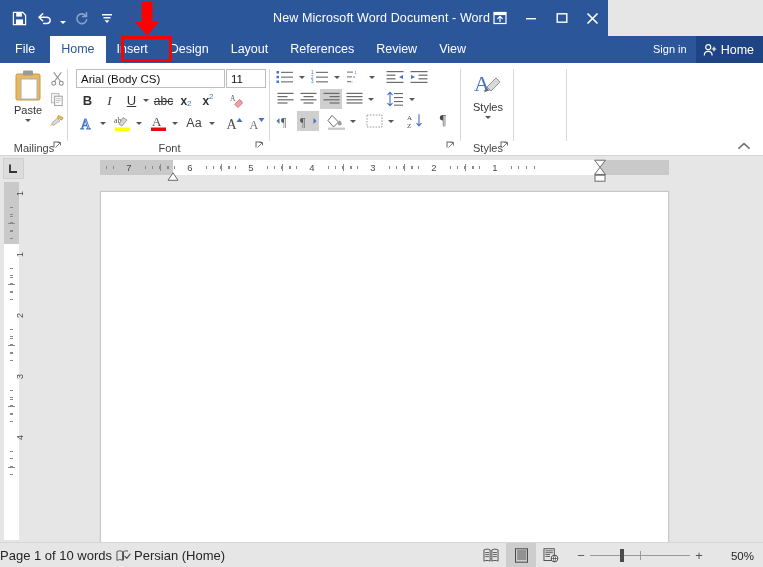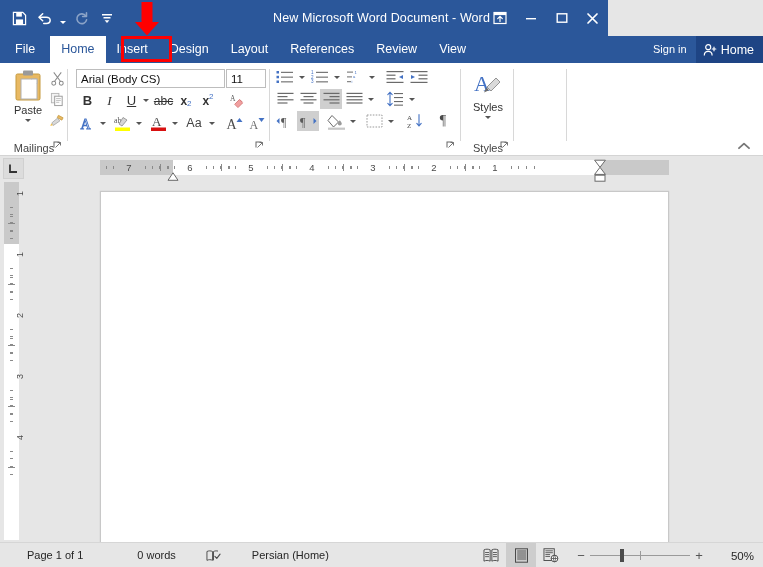--- a/index.html
+++ b/index.html
@@ -274,22 +274,22 @@
 
   
   .statusbar {
     position: absolute; left: 0; top: 542px;
     width: 763px; height: 25px;
     background: #e6e6e6;
     border-top: 1px solid #d6d6d6;
     display: flex; align-items: center;
   }
   .sb-item {
-    font-size: 11px; color: #262626;
-    padding: 0 27px; height: 25px; line-height: 25px;
+    font-size: 13px; color: #262626;
+    padding: 0 0; height: 25px; line-height: 25px;
     cursor: pointer; white-space: nowrap;
   }
   .sb-icon {
     width: 22px; height: 25px;
     display: flex; align-items: center; justify-content: center;
     cursor: pointer;
   }
   .sb-right {
     position: absolute; right: 0; top: 0;
     height: 25px;
@@ -556,20 +556,21 @@
           <path d="M13.5 4l3 4h-6z" fill="#4472c4"></path>
         </svg>
       </div>
       <div class="sm-btn" style="left:178px; top:50px; width:20px; height:20px;">
         <svg class="icon-svg" width="18" height="18" viewBox="0 0 18 18">
           <text x="1.5" y="14.5" font-size="12" fill="#6a6a6a" font-family="Liberation Serif, serif">A</text>
           <path d="M10.5 4h6l-3 4z" fill="#4472c4"></path>
         </svg>
       </div>
 
+      <div class="rgroup-label">Font</div>
       <div class="dlg-launcher" style="right:4px;">
         <svg class="icon-svg" width="9" height="9" viewBox="0 0 9 9">
           <path d="M0.5 0.5h6v1h-5v5h-1z" fill="#666"></path>
           <path d="M2.5 6.5L7.5 1.5M7.5 4.5v-3h-3" fill="none" stroke="#666" stroke-width="0.9"></path>
         </svg>
       </div>
       <div class="rgroup-sep" style="right:0;"></div>
     </div>
 
     <div class="rgroup" style="left:271px; width:190px;">

